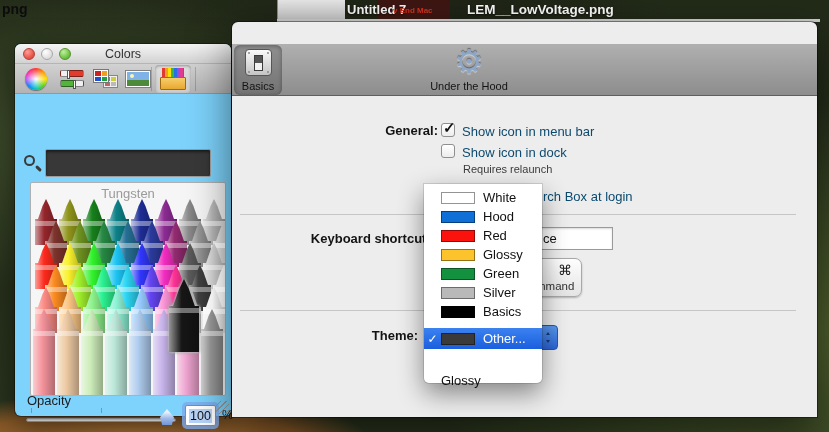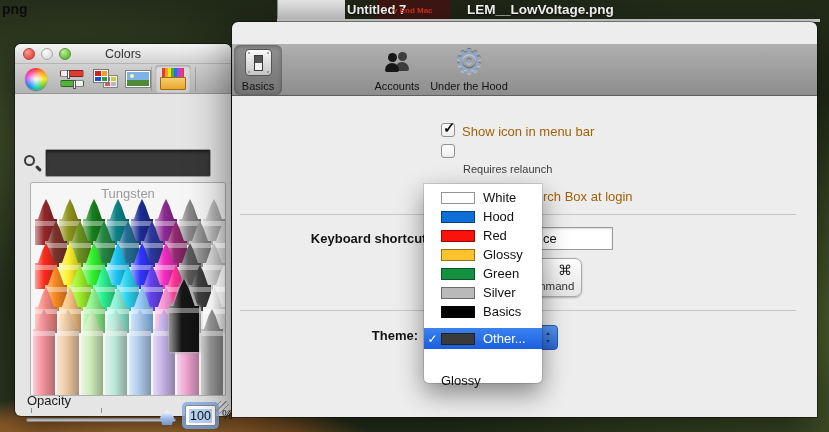--- a/index.html
+++ b/index.html
@@ -28,21 +28,21 @@
 
   
   .winlight { width:12px; height:12px; border-radius:50%; position:absolute; top:4px; }
   .wl-red    { background:radial-gradient(circle at 35% 30%, #ff9d94, #e8584e 60%, #c93a30); border:1px solid #b44138; }
   .wl-yellow { background:radial-gradient(circle at 35% 30%, #ffe2a0, #f6be4f 60%, #dd9c2b); border:1px solid #c2922f; }
   .wl-gray   { background:radial-gradient(circle at 35% 30%, #ffffff, #dcdcdc 70%); border:1px solid #a8a8a8; }
   .wl-green  { background:radial-gradient(circle at 35% 30%, #c0f0a0, #71c647 60%, #4f9e2a); border:1px solid #59922f; }
 
   
   #colors-window { left:15px; top:44px; width:216px; height:372px; border-radius:6px;
-    background:#e5e5e5; box-shadow:0 14px 34px rgba(0,0,0,.55), 0 0 0 1px rgba(0,0,0,.35); }
+    background:#7dd3fc; box-shadow:0 14px 34px rgba(0,0,0,.55), 0 0 0 1px rgba(0,0,0,.35); }
   .cw-titlebar { left:0; top:0; width:100%; height:20px; border-radius:6px 6px 0 0;
     background:linear-gradient(#f5f5f5,#d2d2d2); border-bottom:1px solid #b5b5b5; }
   .cw-title { width:100%; text-align:center; top:3px; font-size:12.5px; color:#333; }
   .cw-toolbar { left:0; top:20px; width:100%; height:30px;
     background:linear-gradient(#d2d2d2,#b3b3b3); border-bottom:1px solid #979797; }
   .cw-sep { top:3px; width:1px; height:24px; background:rgba(0,0,0,.18); }
   .icon-wheel { left:10px; top:4px; width:22px; height:22px; border-radius:50%;
     background:radial-gradient(circle, #ffffff 0%, rgba(255,255,255,0) 65%),
       conic-gradient(#ff3b30,#ff9500,#ffe100,#58d316,#00c7be,#0a84ff,#bf5af2,#ff2d92,#ff3b30);
     box-shadow:0 1px 1px rgba(0,0,0,.4); }
@@ -129,21 +129,21 @@
   .person.back .head, .person.back .torso { background:#3d3d3d; }
   .person.front .head, .person.front .torso { background:#161616; }
   .icon-gear { font-size:33px; line-height:30px; margin-top:2px; color:#8ea6c6;
     text-shadow:0 1px 1px rgba(255,255,255,.5), 0 -1px 1px rgba(0,0,0,.4); }
 
   .pw-content { left:0; top:74px; width:100%; height:321px; background:#ededed; }
   .form-label { position:absolute; text-align:right; font-weight:bold; font-size:13px; color:#141414; }
   .cb { position:absolute; width:14px; height:14px; background:linear-gradient(#ffffff,#ededed);
     border:1px solid #8f8f8f; border-radius:3px; }
   .cb .mark { position:absolute; left:1px; top:-5px; font-size:15px; font-weight:bold; color:#111; }
-  .cb-label { position:absolute; font-size:13px; color:#a16207; }
+  .cb-label { position:absolute; font-size:13px; color:#0c4a6e; }
   .small-note { position:absolute; font-size:11px; color:#3c3c3c; }
   .pw-sep { position:absolute; left:8px; width:556px; height:1px; background:#c6c6c6; }
   .shortcut-field { left:228px; top:205px; width:153px; height:23px; background:#fff;
     border:1px solid #9a9a9a; box-shadow:inset 0 1px 2px rgba(0,0,0,.15); }
   .shortcut-field span { position:absolute; left:82px; top:3px; font-size:13px; color:#111; }
   .keycap { left:286px; top:236px; width:64px; height:39px; border-radius:7px;
     background:linear-gradient(#fefefe,#e4e4e4); border:1px solid #a8a8a8;
     box-shadow:0 1px 2px rgba(0,0,0,.25); }
   .keycap .sym { position:absolute; right:9px; top:3px; font-size:14px; color:#222; }
   .keycap .word { position:absolute; left:17px; bottom:4px; font-size:11.5px; color:#333; }
@@ -449,48 +449,37 @@
     <div class="tb-item selected" style="left:2px; width:48px">
       <div class="icon-switchplate">
         <i style="left:2px;top:2px"></i>
           <i style="right:2px;top:2px"></i>
           <i style="left:2px;bottom:2px"></i>
           <i style="right:2px;bottom:2px"></i>
         <span class="sw"></span>
       </div>
       <span class="tb-label">Basics</span>
     </div>
-    <div class="tb-item" style="left:140px; width:50px">
-      <div class="icon-people">
-        <div class="person back" style="left:13px;top:2px">
-            <div class="head"></div>
-            <div class="torso"></div>
-          </div>
-        <div class="person front" style="left:3px;top:3px">
-            <div class="head"></div>
-            <div class="torso"></div>
-          </div>
-      </div>
-      <span class="tb-label">Accounts</span>
-    </div>
     <div class="tb-item" style="left:190px; width:94px">
       <span class="icon-gear">⚙</span>
       <span class="tb-label">Under the Hood</span>
     </div>
   </div>
 
   <div class="abs pw-content">
 
+    <div class="form-label" style="left:38px; top:27px; width:168px">General:</div>
     <div class="cb" style="left:209px; top:27px">
       <span class="mark">✓</span>
     </div>
     <div class="cb-label" style="left:230px; top:28px">Show icon in menu bar</div>
     <div class="cb" style="left:209px; top:48px">
       <span class="mark"></span>
     </div>
+    <div class="cb-label" style="left:230px; top:49px">Show icon in dock</div>
     <div class="small-note" style="left:231px; top:67px">Requires relaunch</div>
     <div class="cb-label" style="left:311px; top:93px">rch Box at login</div>
 
     <div class="pw-sep" style="top:118px"></div>
 
     <div class="form-label" style="left:38px; top:135px; width:168px">Keyboard shortcuts:</div>
     <div class="abs shortcut-field" style="top:131px">
       <span>ce</span>
     </div>
     <div class="abs keycap" style="top:162px">

